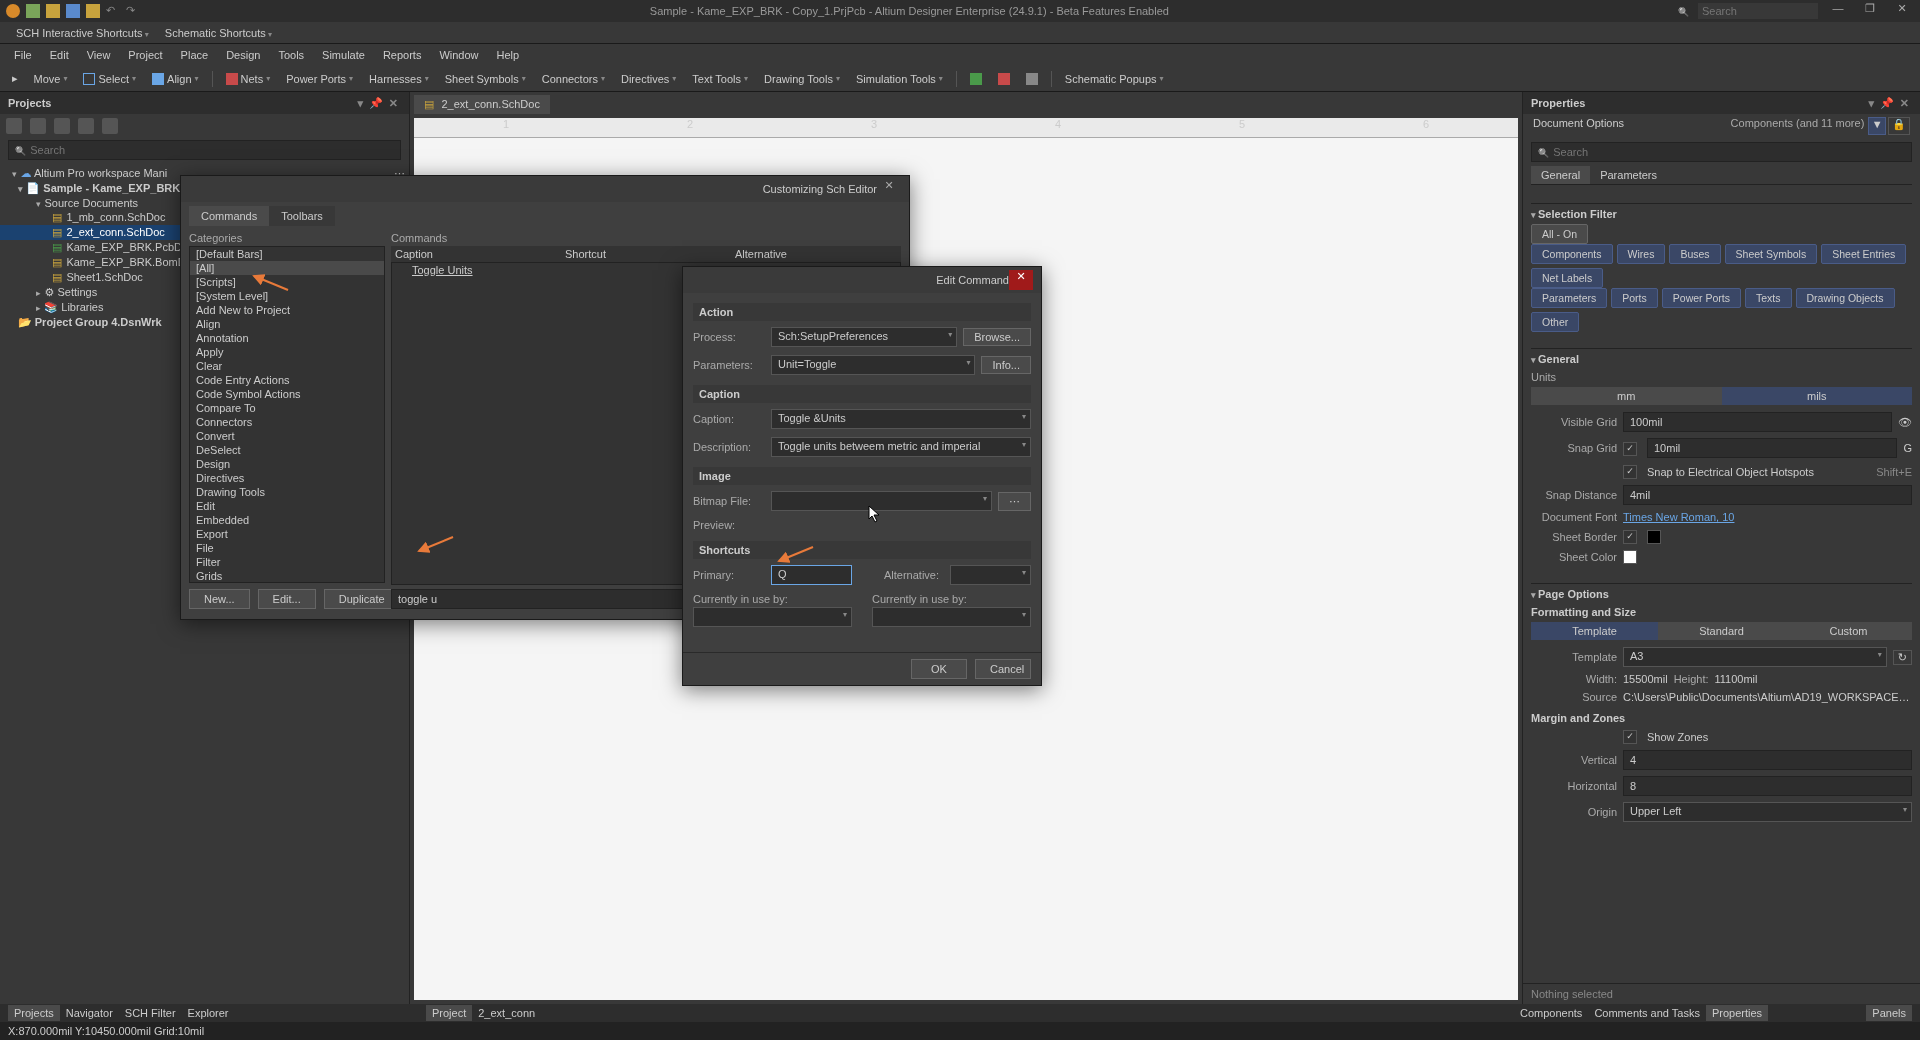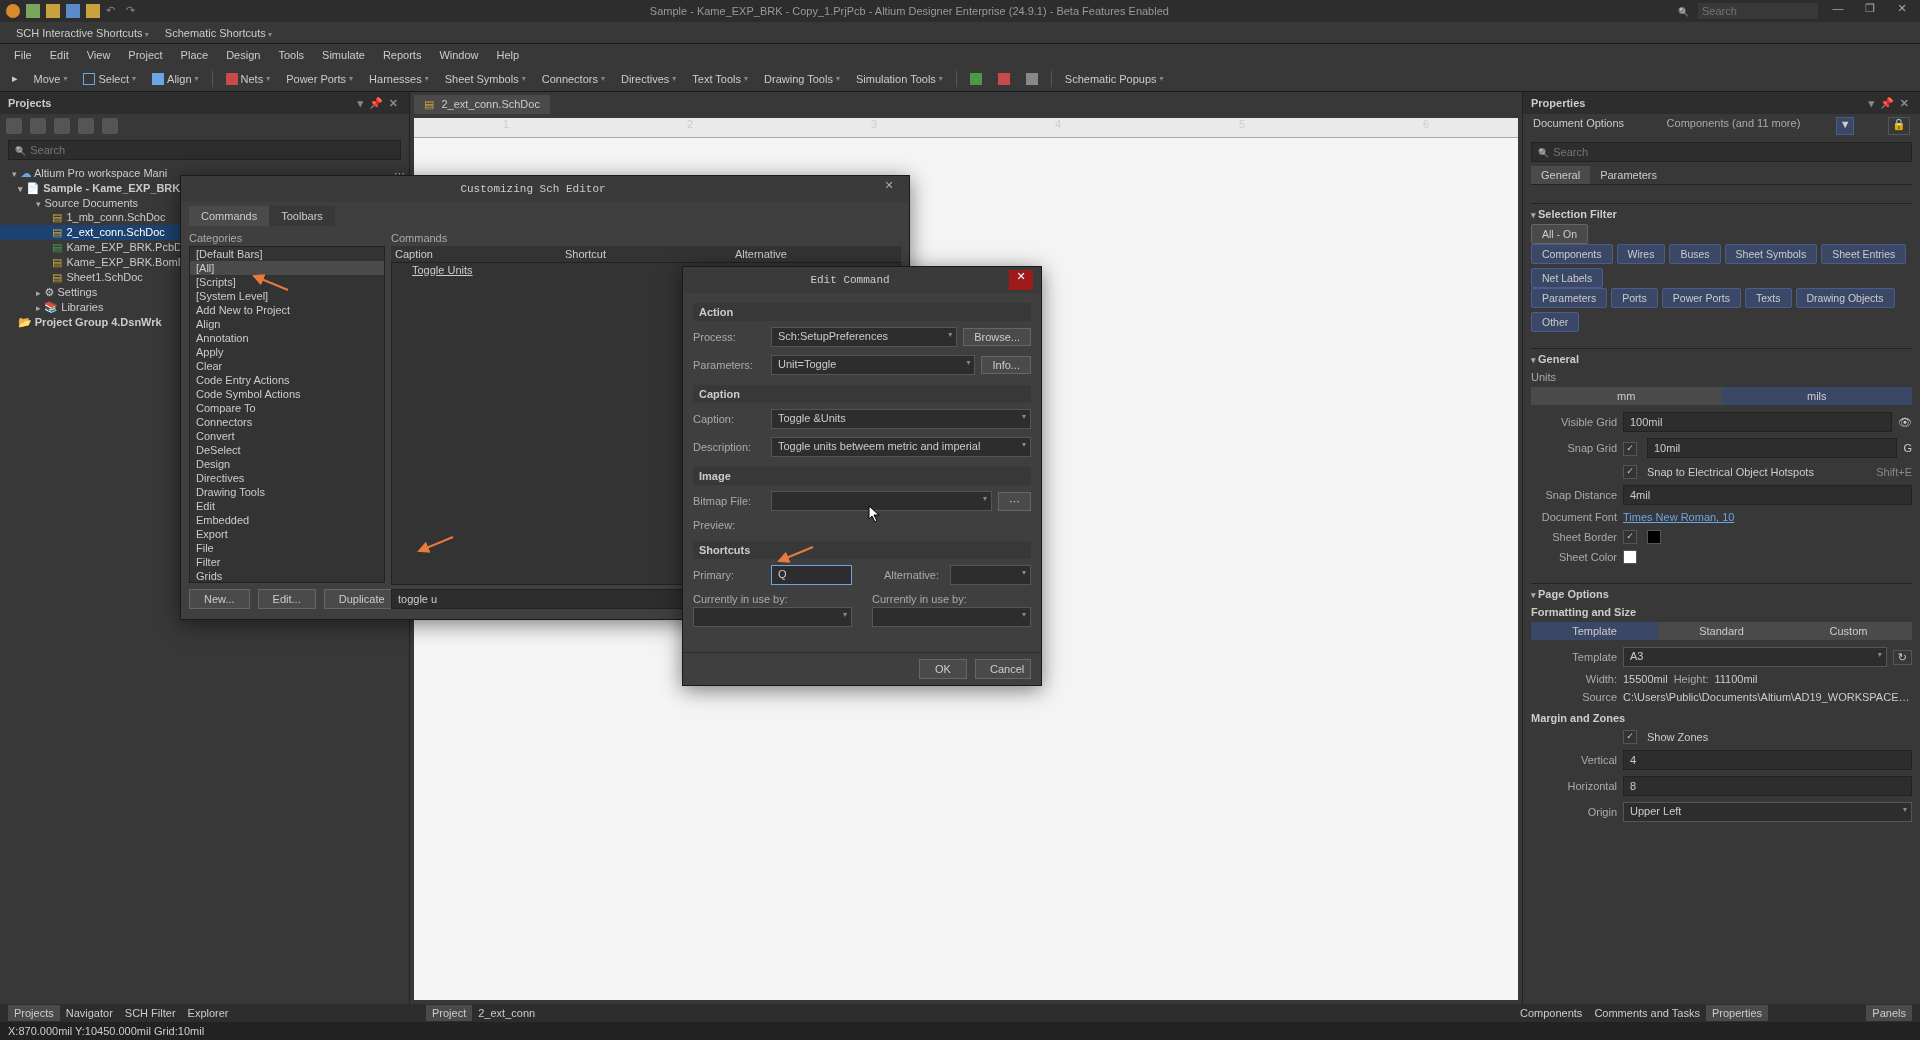--- a/index.html
+++ b/index.html
@@ -49,21 +49,21 @@
 .doc-ic::before { content: "▤"; color: #c8a33d; margin-right: 4px; }
 .pcb-ic::before { content: "▤"; color: #4a9a4a; margin-right: 4px; }
 
 .panel-center { flex: 1; background: #383838; position: relative; }
 .doc-tab-row { height: 22px; display: flex; align-items: end; padding-left: 4px; background: #383838; gap: 1px; }
 .doc-tab { padding: 3px 10px; background: #2a2a2a; color: #aaa; cursor: pointer; }
 .doc-tab.active { background: #4a4a4a; }
 .canvas { position: absolute; top: 26px; left: 4px; right: 4px; bottom: 4px; background: #f5f5f5; }
 
 .panel-right { width: 398px; background: #383838; border-left: 1px solid #222; display: flex; flex-direction: column; overflow: hidden; }
-.r-sub { padding: 3px 10px; background: #383838; display: flex; gap: 32px; }
+.r-sub { padding: 3px 10px; background: #383838; display: flex; }
 .r-sub .l { flex: 1; }
 .r-sub .r { color: #aaa; }
 .r-search { margin: 4px 8px; background: #2d2d2d; border: 1px solid #222; padding: 3px 6px; display: flex; align-items: center; gap: 4px; }
 .r-search input { background: transparent; border: none; flex: 1; outline: none; color: #aaa; }
 .r-tabs { display: flex; border-bottom: 1px solid #222; margin: 0 8px; }
 .r-tab { padding: 3px 10px; cursor: pointer; background: #383838; }
 .r-tab.active { background: #4a4a4a; }
 .r-section { padding: 2px 8px; }
 .r-shead { font-weight: bold; padding: 4px 0; cursor: pointer; border-top: 1px solid #222; margin-top: 16px; }
 .r-shead::before { content: "▾ "; color: #aaa; font-size: 9px; }
@@ -84,21 +84,21 @@
 .link { color: #6aa6e6; text-decoration: underline; cursor: pointer; }
 
 .footer1 { height: 18px; background: #2d2d2d; display: flex; align-items: center; padding: 0 8px; gap: 8px; }
 .footer1 span { cursor: pointer; padding: 2px 6px; }
 .footer1 span.sel { background: #4a4a4a; }
 .footer2 { height: 18px; background: #222; display: flex; align-items: center; padding: 0 8px; color: #aaa; }
 
 
 .dialog { position: absolute; background: #3f3f3f; border: 1px solid #1a1a1a; box-shadow: 0 4px 20px rgba(0,0,0,0.5); }
 .dlg-title { height: 26px; background: #3a3a3a; display: flex; align-items: center; padding: 0 8px; }
-.dlg-title .t { flex: 1; text-align: center; font-family: Liberation Mono, monospace; }
+.dlg-title .t { flex: 1; text-align: right; }
 .dlg-close { width: 24px; height: 20px; text-align: center; cursor: pointer; color: #aaa; }
 .dlg-close.red { background: #a01a1a; color: #fff; }
 
 .customize-dlg { top: 175px; left: 180px; width: 730px; height: 445px; }
 .cd-tabs { display: flex; padding: 4px 8px 0 8px; }
 .cd-tab { padding: 4px 12px; background: #383838; cursor: pointer; }
 .cd-tab.active { background: #4a4a4a; }
 .cd-body { display: flex; flex: 1; padding: 4px 8px 8px 8px; gap: 6px; height: calc(100% - 52px); }
 .cat-col { width: 196px; display: flex; flex-direction: column; }
 .cat-title { padding: 2px 0; color: #aaa; }
@@ -388,20 +388,21 @@
       </div>
       <div class="form-row">
         <span class="lbl">Horizontal</span>
         <input class="input-dark val" value="8" style="">
       </div>
       <div class="form-row">
         <span class="lbl">Origin</span>
         <span class="ed-drop val">Upper Left</span>
       </div>
     </div>
+    <div style="margin-top:auto;border-top:1px solid #222;padding:4px 8px;color:#888">Nothing selected</div>
   </div>
 </div>
 
 <div class="footer1">
   <div style="width:410px;display:flex;gap:0">
     <span class="sel">Projects</span>
     <span>Navigator</span>
     <span>SCH Filter</span>
     <span>Explorer</span>
   </div>
@@ -528,21 +529,21 @@
         <div style="color:#aaa">Currently in use by:</div>
         <div class="ed-drop" style="height:20px;margin-top:2px"></div>
       </div>
       <div style="flex:1">
         <div style="color:#aaa">Currently in use by:</div>
         <div class="ed-drop" style="height:20px;margin-top:2px"></div>
       </div>
     </div>
   </div>
   <div class="ed-btns">
-    <div class="btn" style="width:48px">OK</div>
+    <div class="btn" style="width:56px">OK</div>
     <div class="btn" style="width:56px">Cancel</div>
   </div>
 </div>
 
 <div class="arrow" style="top:272px;left:250px"><svg viewBox="0 0 40 20">
       <defs>
         <marker id="a1" markerWidth="6" markerHeight="6" refX="5" refY="3" orient="auto">
           <path d="M0,0 L6,3 L0,6 Z" fill="#e87a3a"></path>
         </marker>
       </defs>

